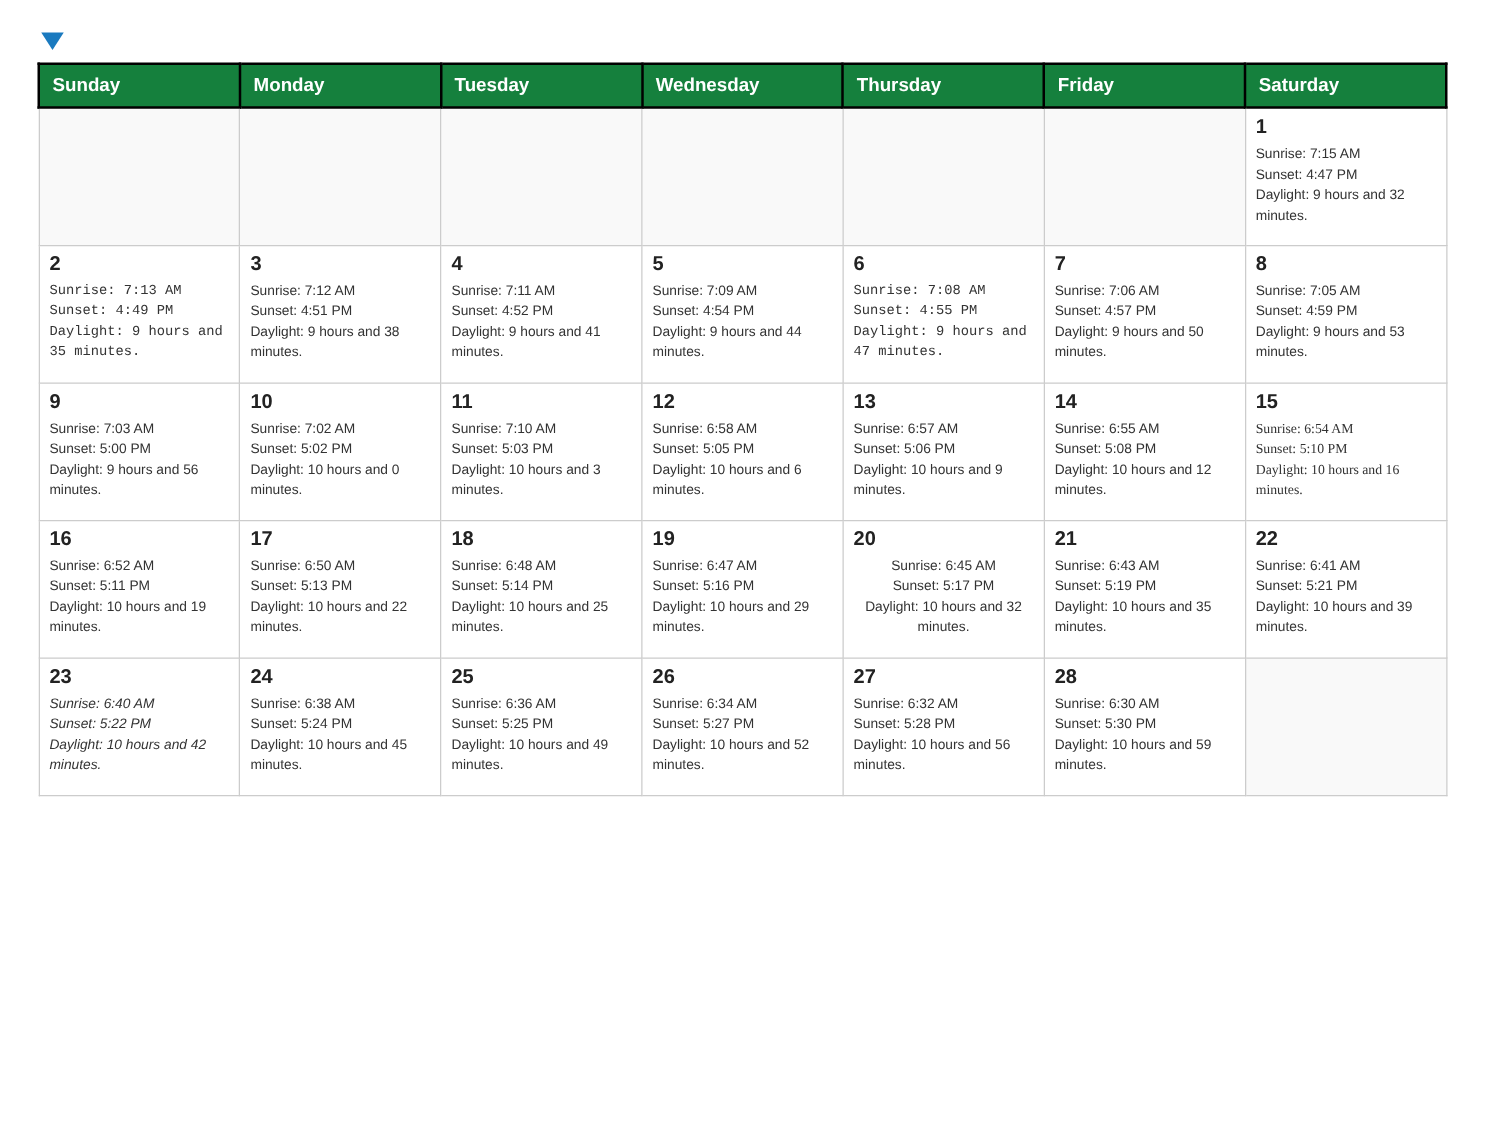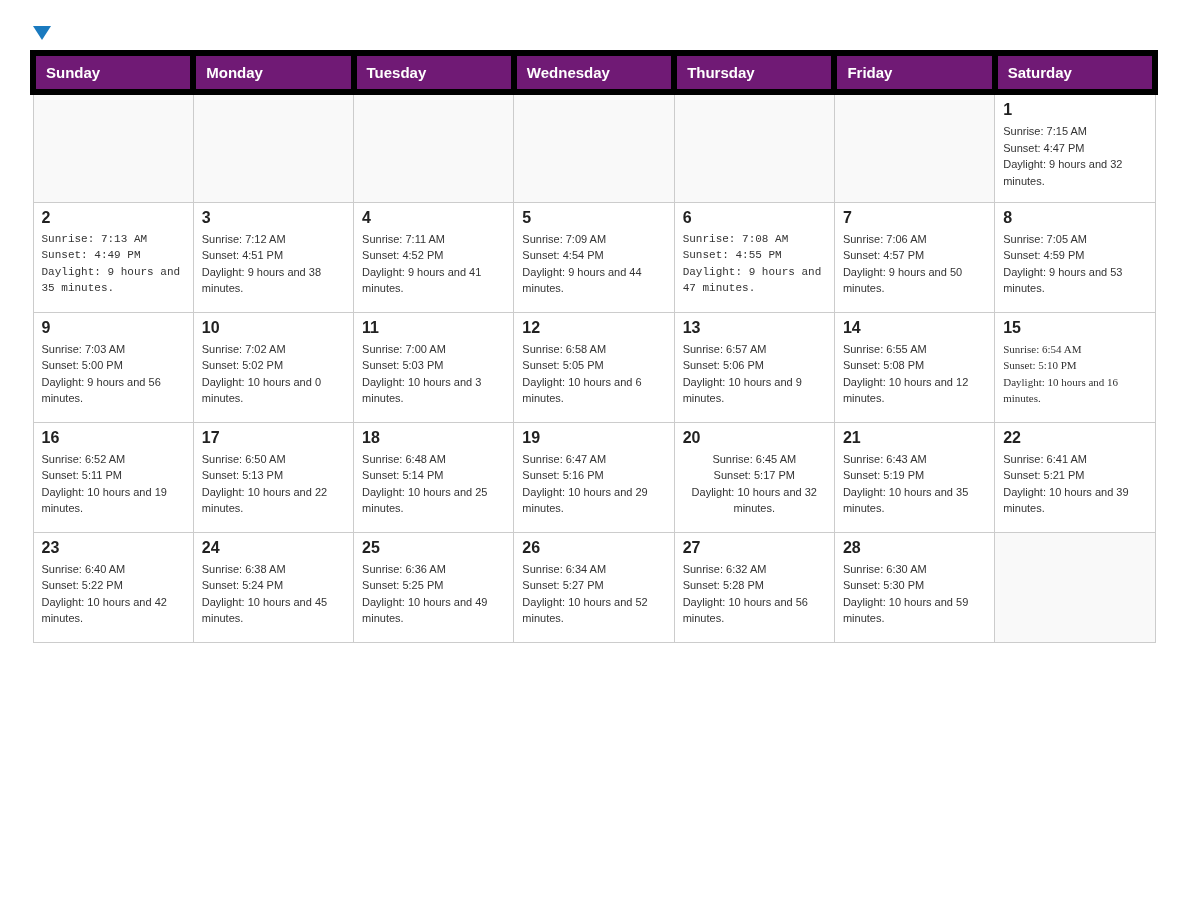--- a/index.html
+++ b/index.html
@@ -29,27 +29,27 @@
       font-size: 18px;
       color: #444;
       margin-top: 4px;
     }
     .calendar-table {
       width: 100%;
       border-collapse: collapse;
       margin-top: 10px;
     }
     .calendar-table th {
-      background-color: #701a75;
+      background-color: #15803d;
       color: #fff;
       font-size: 15px;
       font-weight: bold;
       padding: 8px 10px;
       text-align: left;
-      border: 6px solid #000000;
+      border: 2px solid #000000;
     }
     .calendar-table td {
       vertical-align: top;
       border: 1px solid #ccc;
       padding: 6px 8px;
       width: calc(100% / 7);
       min-height: 100px;
       font-size: 13px;
       color: #333;
     }
@@ -197,21 +197,21 @@
 Daylight: 9 hours and 56 minutes.</div>
         </td>
         <td>
           <span class="day-number">10</span>
           <div class="day-info" style="white-space: pre-line;">Sunrise: 7:02 AM
 Sunset: 5:02 PM
 Daylight: 10 hours and 0 minutes.</div>
         </td>
         <td>
           <span class="day-number">11</span>
-          <div class="day-info" style="white-space: pre-line;">Sunrise: 7:00 AM
+          <div class="day-info" style="white-space: pre-line;">Sunrise: 7:10 AM
 Sunset: 5:03 PM
 Daylight: 10 hours and 3 minutes.</div>
         </td>
         <td>
           <span class="day-number">12</span>
           <div class="day-info" style="white-space: pre-line;">Sunrise: 6:58 AM
 Sunset: 5:05 PM
 Daylight: 10 hours and 6 minutes.</div>
         </td>
         <td>
@@ -273,21 +273,21 @@
         <td>
           <span class="day-number">22</span>
           <div class="day-info" style="white-space: pre-line;">Sunrise: 6:41 AM
 Sunset: 5:21 PM
 Daylight: 10 hours and 39 minutes.</div>
         </td>
       </tr>
       <tr class="week-row">
         <td>
           <span class="day-number">23</span>
-          <div class="day-info" style="white-space: pre-line;">Sunrise: 6:40 AM
+          <div class="day-info" style="white-space: pre-line; font-style: italic;">Sunrise: 6:40 AM
 Sunset: 5:22 PM
 Daylight: 10 hours and 42 minutes.</div>
         </td>
         <td>
           <span class="day-number">24</span>
           <div class="day-info" style="white-space: pre-line;">Sunrise: 6:38 AM
 Sunset: 5:24 PM
 Daylight: 10 hours and 45 minutes.</div>
         </td>
         <td>

